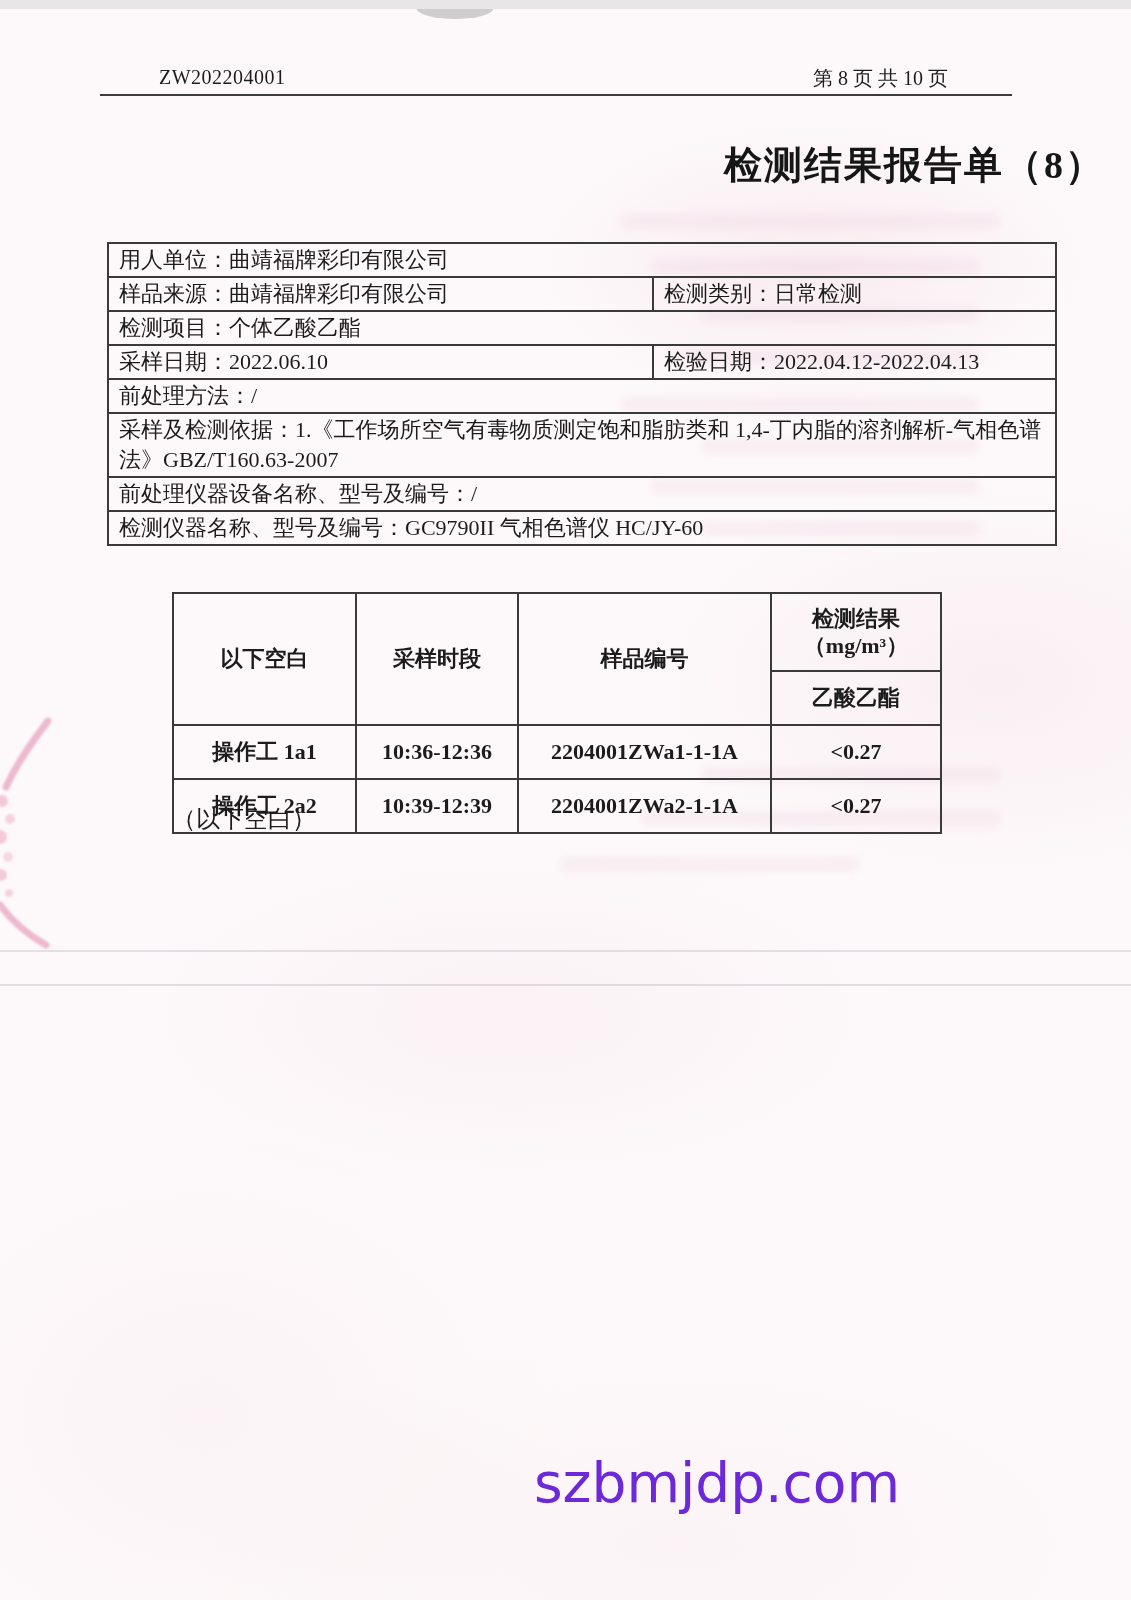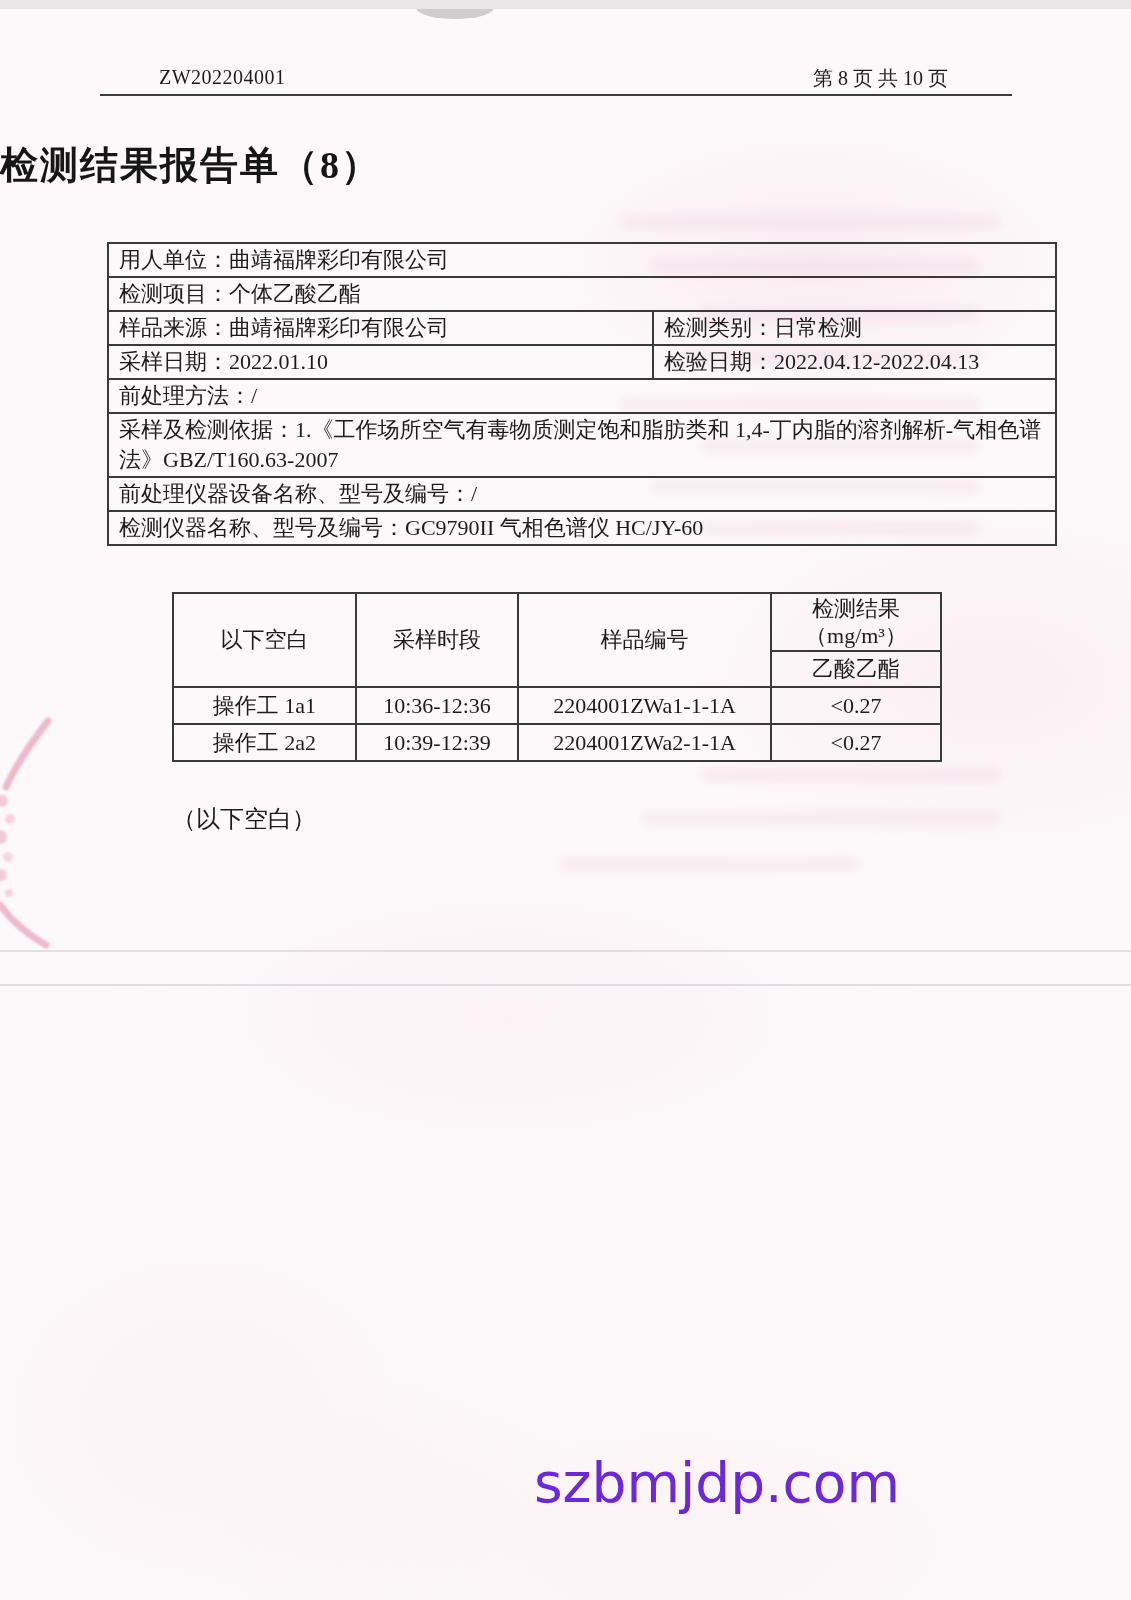--- a/index.html
+++ b/index.html
@@ -31,41 +31,41 @@
   .fold-a { top:941px; background:rgba(168,162,182,0.30); }
   .fold-b { top:975px; background:rgba(152,150,170,0.28); }
   .stamp { position:absolute; left:-6px; top:700px; filter:blur(1.2px); opacity:0.5; }
   
   .doc-number { position:absolute; left:159px; top:57px; font-size:20px; letter-spacing:0.5px; }
   .page-info  { position:absolute; left:813px; top:56px; font-size:20px; }
   .header-rule{ position:absolute; left:100px; top:85px; width:912px; height:2px; background:#3c3c3c; }
   
   .title {
     position:absolute; left:0; top:131px; width:1105px; margin:0;
-    text-align:left; font-size:38px; font-weight:700; letter-spacing:2px; color:#161616;
+    text-align:right; font-size:38px; font-weight:700; letter-spacing:2px; color:#161616;
   }
   .task-line { position:absolute; left:160px; top:210px; font-size:22px; }
   
   .info-table {
     position:absolute; left:107px; top:233px; width:948px;
     border-collapse:collapse; table-layout:fixed; font-size:22px;
   }
   .info-table td {
     border:2px solid #3a3a3a; padding:1px 10px; line-height:30px;
     overflow:hidden; vertical-align:middle;
   }
   .info-table tr { height:33px; }
   .info-table tr.dbl { height:64px; }
   
   .results-table {
     position:absolute; left:172px; top:583px;
     border-collapse:collapse; table-layout:fixed; font-size:22px; text-align:center;
   }
   .results-table th, .results-table td {
-    border:2px solid #3a3a3a; font-weight:normal; padding:1px 4px; vertical-align:middle;
+    border:2px solid #3a3a3a; font-weight:bold; padding:11px 4px; vertical-align:middle;
   }
   .results-table tr.h1 { height:57px; }
   .results-table tr.h2 { height:36px; }
   .results-table tbody tr { height:37px; }
   .res-top div { line-height:27px; }
   
   .detection-limit { position:absolute; left:172px; width:768px; top:757px; text-align:center; font-size:24px; }
   .blank-note      { position:absolute; left:172px; width:768px; top:794px; font-size:24px; }
   .watermark {
     position:absolute; left:457px; top:1442px; width:520px; text-align:center;
@@ -117,28 +117,28 @@
   <table class="info-table">
     <colgroup>
         <col style="width:545px">
         <col style="width:403px">
       </colgroup>
     <tbody>
         <tr>
           <td colspan="2">用人单位：曲靖福牌彩印有限公司</td>
         </tr>
     <tr>
-          <td colspan="2">检测项目：个体乙酸乙酯</td>
-        </tr>
-    <tr>
       <td>样品来源：曲靖福牌彩印有限公司</td>
       <td>检测类别：日常检测</td>
     </tr>
     <tr>
-      <td>采样日期：2022.01.10</td>
+          <td colspan="2">检测项目：个体乙酸乙酯</td>
+        </tr>
+    <tr>
+      <td>采样日期：2022.06.10</td>
       <td>检验日期：2022.04.12-2022.04.13</td>
     </tr>
     <tr>
           <td colspan="2">前处理方法：/</td>
         </tr>
     <tr class="dbl">
           <td colspan="2">采样及检测依据：1.《工作场所空气有毒物质测定饱和脂肪类和 1,4-丁内脂的溶剂解析-气相色谱法》GBZ/T160.63-2007</td>
         </tr>
     <tr>
           <td colspan="2">前处理仪器设备名称、型号及编号：/</td>

